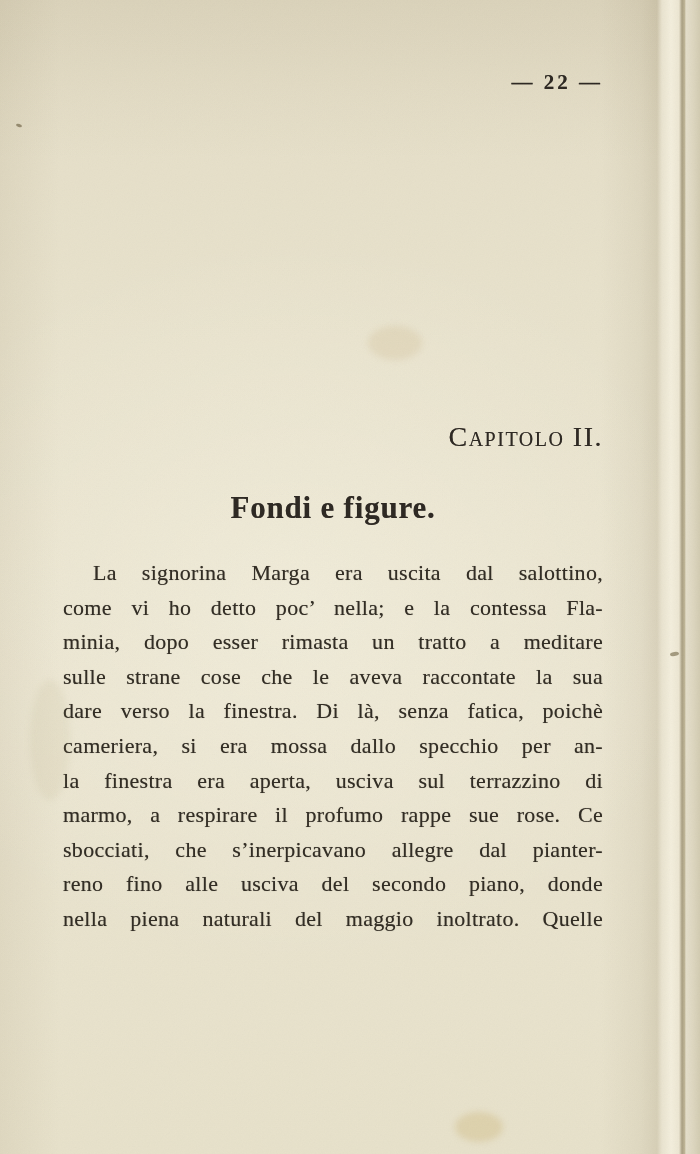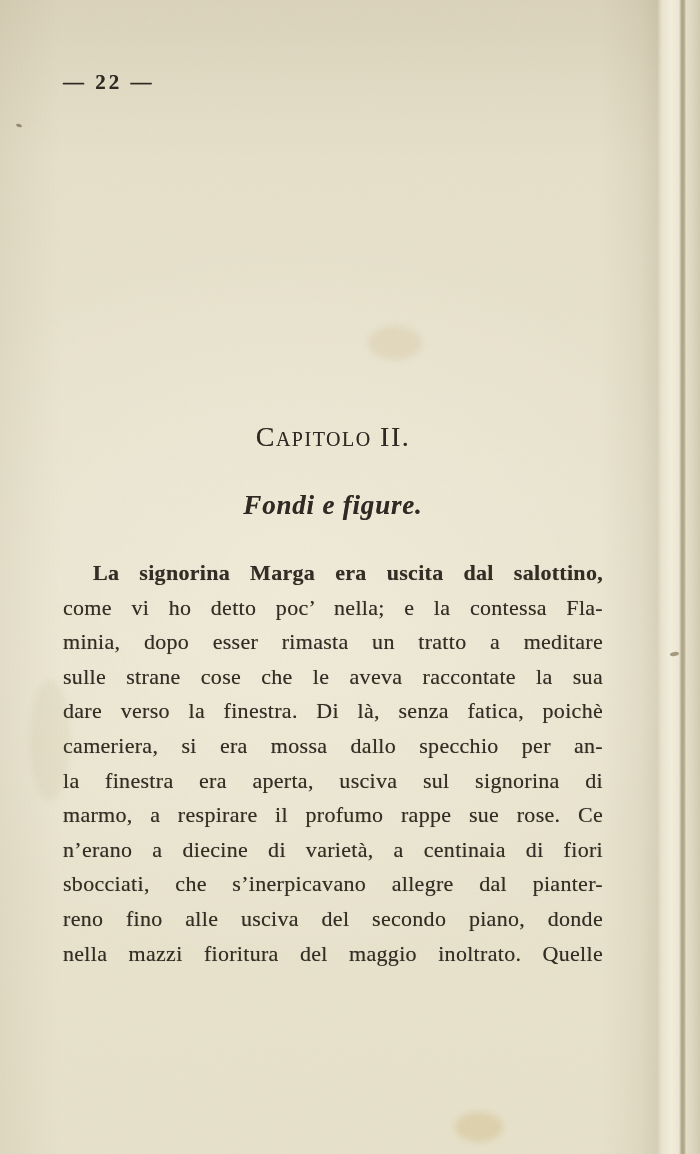--- a/index.html
+++ b/index.html
@@ -31,53 +31,52 @@
       #ece6d2 79px,
       #a89e81 82px,
       #bdb394 84.5px,
       #e4deca 86px,
       #ddd6bf 93px,
       #d2cbb1 100px);
   }
   .headings, .body-block { position: absolute; left: 63px; width: 540px; }
   .page-number {
     position: absolute; left: 63px; width: 540px; top: 70px;
-    text-align: left;
+    text-align: right;
     font-size: 21px; font-weight: bold; letter-spacing: 3px;
     color: #2b2620;
     text-shadow: 0 0.3px 0.6px rgba(43,38,32,0.55);
   }
   .chapter-heading {
     position: absolute; left: 63px; width: 540px; top: 421px;
-    text-align: center;
+    text-align: right;
     font-variant: small-caps;
     font-size: 28px; letter-spacing: 1.5px;
     color: #2b2620;
     text-shadow: 0 0.3px 0.6px rgba(43,38,32,0.5);
   }
   .section-title {
     position: absolute; left: 63px; width: 540px; top: 490px;
     text-align: center;
-    font-size: 27px; font-weight: bold; letter-spacing: 0.8px;
+    font-size: 31px; font-weight: bold; letter-spacing: 0.8px;
     color: #2b2620;
     text-shadow: 0 0.3px 0.6px rgba(43,38,32,0.5);
-    font-style: italic;
   }
   .body-block { top: 556px; }
   .line {
     height: 34.6px; line-height: 34.6px;
     font-size: 22px;
     letter-spacing: 0.3px; word-spacing: 1.5px;
     text-align: justify;
     text-align-last: justify;
     white-space: nowrap;
     color: #2f2a21;
     text-shadow: 0 0.3px 0.7px rgba(47,42,33,0.5);
   }
-  .line.indent { text-indent: 30px; font-weight: bold; }
+  .line.indent { text-indent: 30px; }
   
   .speck { position: absolute; border-radius: 50%; }
   .speck-a { left: 16px; top: 124px; width: 6px; height: 3px; background: #877b5e; opacity: 0.85; transform: rotate(15deg); }
   .speck-b { left: 670px; top: 652px; width: 9px; height: 4px; background: #8f8466; opacity: 0.8; transform: rotate(-8deg); }
   .stain { position: absolute; border-radius: 50%; filter: blur(3px); }
   .stain-a { left: 368px; top: 326px; width: 54px; height: 34px; background: rgba(193,172,118,0.20); }
   .stain-b { left: 455px; top: 1112px; width: 48px; height: 30px; background: rgba(198,172,104,0.30); }
   .stain-c { left: 30px; top: 680px; width: 40px; height: 120px; background: rgba(170,155,110,0.10); }
   .grain { position: absolute; inset: 0; opacity: 0.55; pointer-events: none; }
 </style>
@@ -94,26 +93,25 @@
 
   <div class="section-title">Fondi e figure.</div>
 
   <div class="body-block">
     <div class="line indent">La signorina Marga era uscita dal salottino,</div>
     <div class="line">come vi ho detto poc’ nella; e la contessa Fla-</div>
     <div class="line">minia, dopo esser rimasta un tratto a meditare</div>
     <div class="line">sulle strane cose che le aveva raccontate la sua</div>
     <div class="line">dare verso la finestra. Di là, senza fatica, poichè</div>
     <div class="line">cameriera, si era mossa dallo specchio per an-</div>
-    <div class="line">la finestra era aperta, usciva sul signorina di</div>
+    <div class="line">la finestra era aperta, usciva sul terrazzino di</div>
     <div class="line">marmo, a respirare il profumo rappe sue rose. Ce</div>
-    <div class="line">n’erano a diecine di varietà, a centinaia di fiori</div>
     <div class="line">sbocciati, che s’inerpicavano allegre dal pianter-</div>
     <div class="line">reno fino alle usciva del secondo piano, donde</div>
-    <div class="line">nella mazzi fioritura del maggio inoltrato. Quelle</div>
+    <div class="line">nella piena naturali del maggio inoltrato. Quelle</div>
   </div>
 
   <div class="speck speck-a"></div>
   <div class="speck speck-b"></div>
   <div class="stain stain-a"></div>
   <div class="stain stain-b"></div>
   <div class="stain stain-c"></div>
 
   <svg class="grain" width="700" height="1154" aria-hidden="true">
     <filter id="grain-f">

